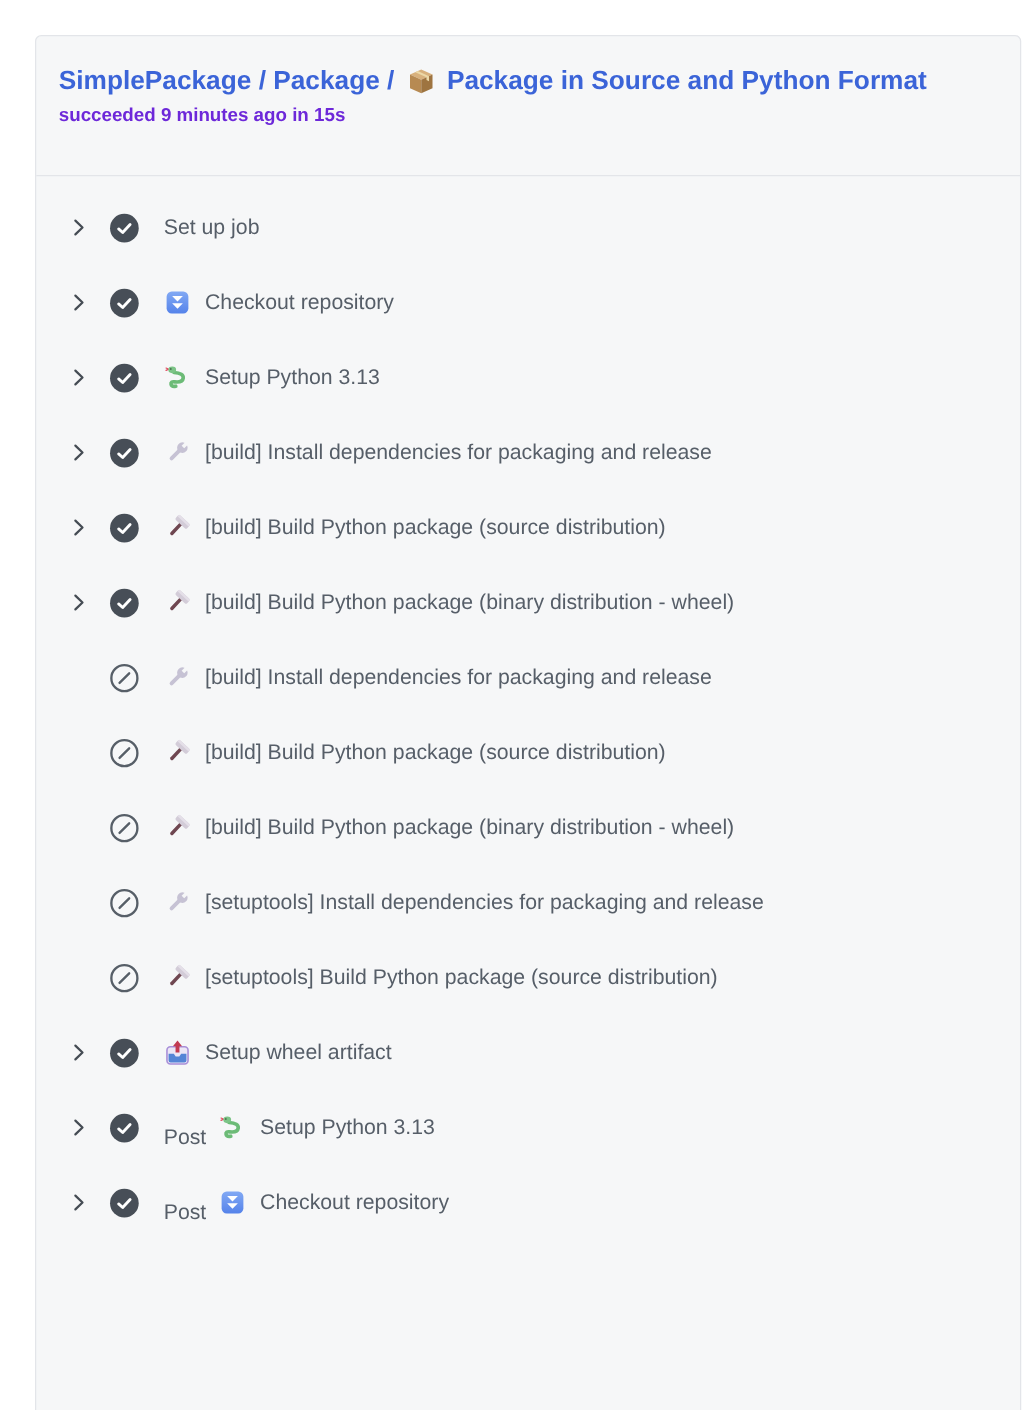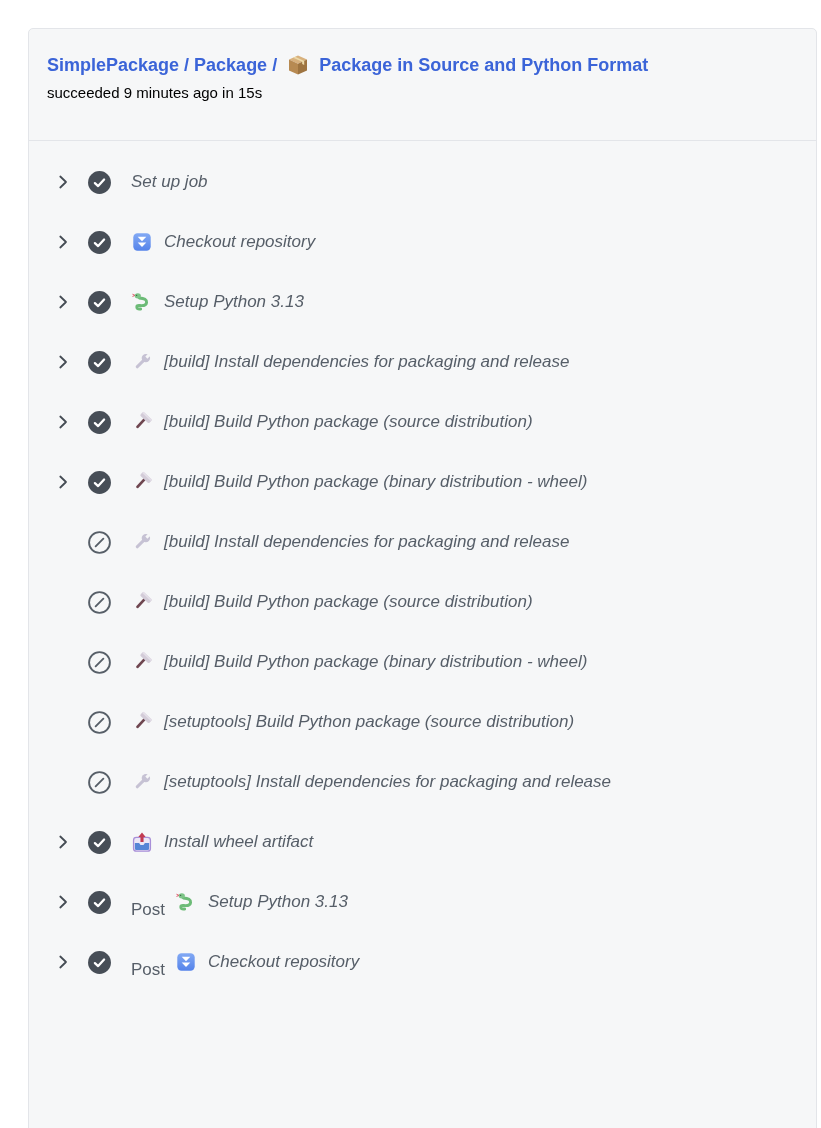--- a/index.html
+++ b/index.html
@@ -1,33 +1,33 @@
 <!DOCTYPE html>
 <html><head>
 <meta charset="utf-8">
 <style>
   html, body { margin:0; padding:0; width:821px; height:1128px; overflow:hidden;
     background:#ffffff; font-family:"Liberation Sans", sans-serif; }
   .card { position:absolute; left:28px; top:28px; width:789px; height:1180px;
     background:#f6f7f8; border:1px solid #e3e5e9; border-radius:5px; box-sizing:border-box; }
   .card-header { height:112px; box-sizing:border-box; padding:24px 18px 0 18px;
     border-bottom:1px solid #e3e5e9; }
-  .title { margin:0; font-size:18px; font-weight:bold; color:#3b64d8;
+  .title { margin:0; font-size:21px; font-weight:bold; color:#3b64d8;
     display:flex; align-items:center; gap:9px; white-space:nowrap; cursor:pointer; }
   .title .pkg { width:24px; height:24px; flex:none; }
-  .status-line { margin-top:7px; font-size:15px; color:#000000; }
+  .status-line { margin-top:7px; font-size:15px; color:#6d28d9;font-weight:bold; }
   .steps { padding-top:11px; }
   .step { height:60px; display:flex; align-items:center; padding-left:25px;
     font-size:17px; color:#565e68; cursor:pointer; }
   .chev { width:18px; height:18px; margin-right:15px; flex:none; display:flex; }
   .chev svg { width:18px; height:18px; }
   .status { width:25px; height:25px; margin-right:19px; flex:none; }
   .emoji { width:22px; height:22px; margin-right:11px; flex:none; }
   .pre { margin-right:10px;margin-top:16px; }
-  .lbl { white-space:nowrap;font-style:italic; }
+  .lbl { white-space:nowrap; }
   .defs { position:absolute; width:0; height:0; overflow:hidden; }
 </style>
 </head>
 <body>
 
 <svg class="defs" aria-hidden="true">
   <defs>
     <linearGradient id="g-blue" x1="0" y1="0" x2="0" y2="1">
       <stop offset="0" stop-color="#82a9f4"></stop>
         <stop offset="1" stop-color="#5583ea"></stop>
@@ -223,52 +223,52 @@
     <span class="lbl">[build] Build Python package (binary distribution - wheel)</span>
   </div>
 
   <div class="step">
     <span class="chev"></span>
     <svg class="status">
           <use href="#i-skip" xlink:href="#i-skip"></use>
         </svg>
 
     <svg class="emoji">
+          <use href="#i-wrench" xlink:href="#i-wrench"></use>
+        </svg>
+    <span class="lbl">[setuptools] Install dependencies for packaging and release</span>
+  </div>
+
+  <div class="step">
+    <span class="chev"></span>
+    <svg class="status">
+          <use href="#i-skip" xlink:href="#i-skip"></use>
+        </svg>
+
+    <svg class="emoji">
           <use href="#i-hammer" xlink:href="#i-hammer"></use>
         </svg>
     <span class="lbl">[setuptools] Build Python package (source distribution)</span>
   </div>
 
-  <div class="step">
-    <span class="chev"></span>
-    <svg class="status">
-          <use href="#i-skip" xlink:href="#i-skip"></use>
-        </svg>
-
-    <svg class="emoji">
-          <use href="#i-wrench" xlink:href="#i-wrench"></use>
-        </svg>
-    <span class="lbl">[setuptools] Install dependencies for packaging and release</span>
-  </div>
-
 
   <div class="step">
     <span class="chev">
       <svg>
             <use href="#i-chevron" xlink:href="#i-chevron"></use>
           </svg>
     </span>
     <svg class="status">
           <use href="#i-check" xlink:href="#i-check"></use>
         </svg>
 
     <svg class="emoji">
           <use href="#i-upload" xlink:href="#i-upload"></use>
         </svg>
-    <span class="lbl">Install wheel artifact</span>
+    <span class="lbl">Setup wheel artifact</span>
   </div>
 
   <div class="step">
     <span class="chev">
       <svg>
             <use href="#i-chevron" xlink:href="#i-chevron"></use>
           </svg>
     </span>
     <svg class="status">
           <use href="#i-check" xlink:href="#i-check"></use>

